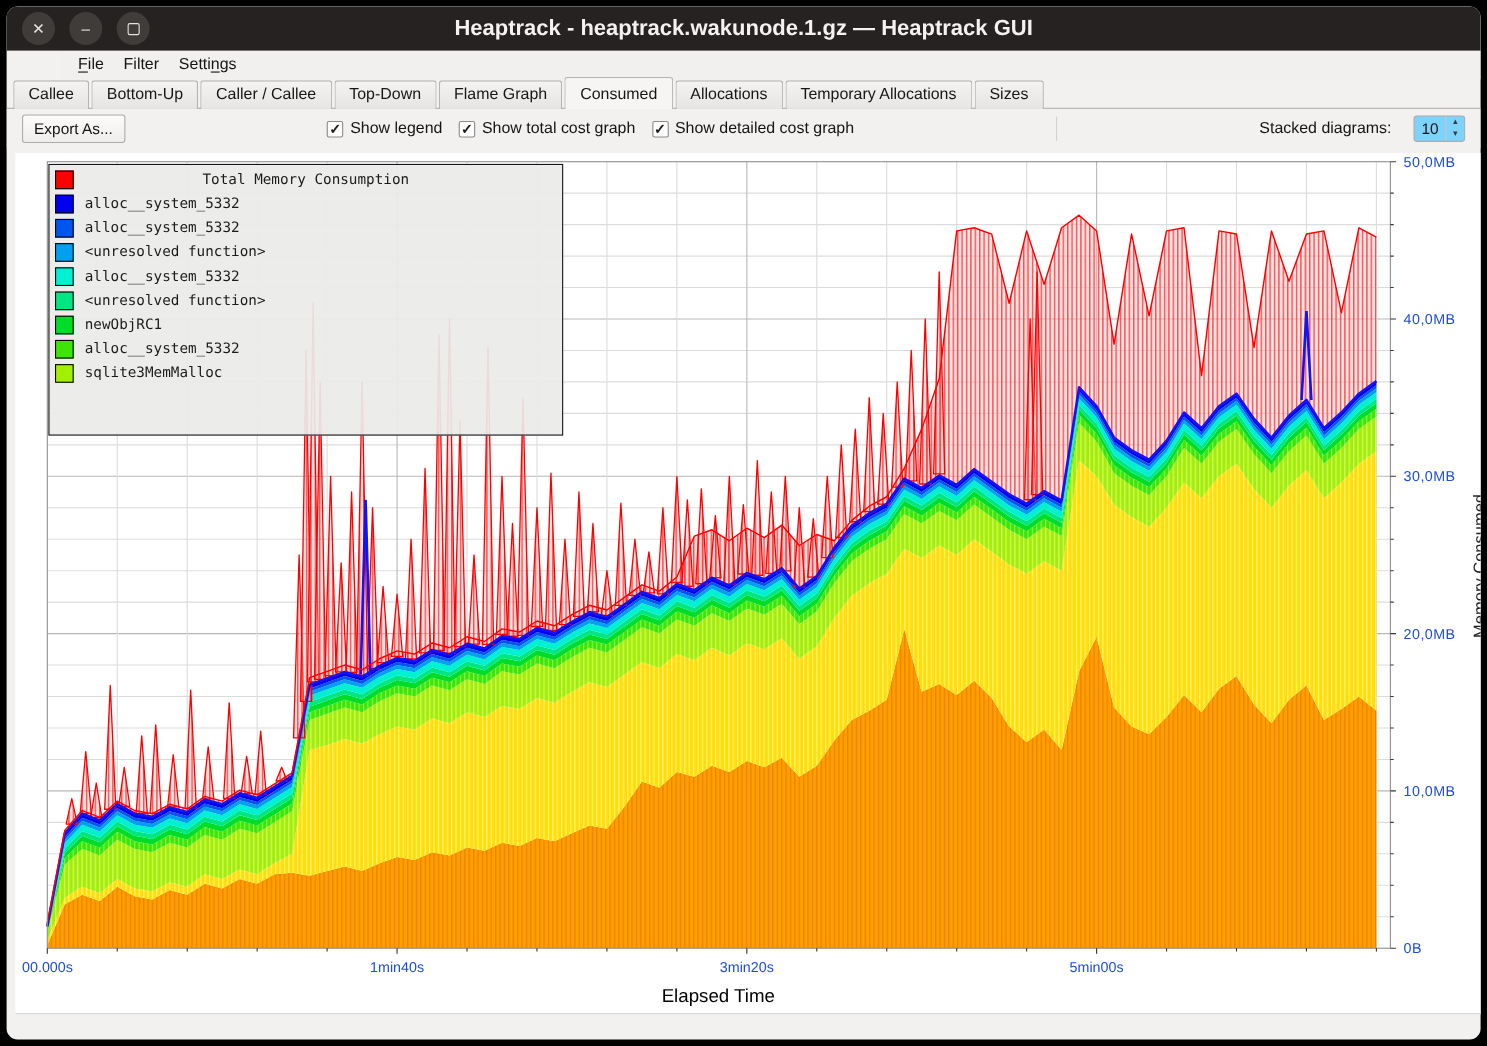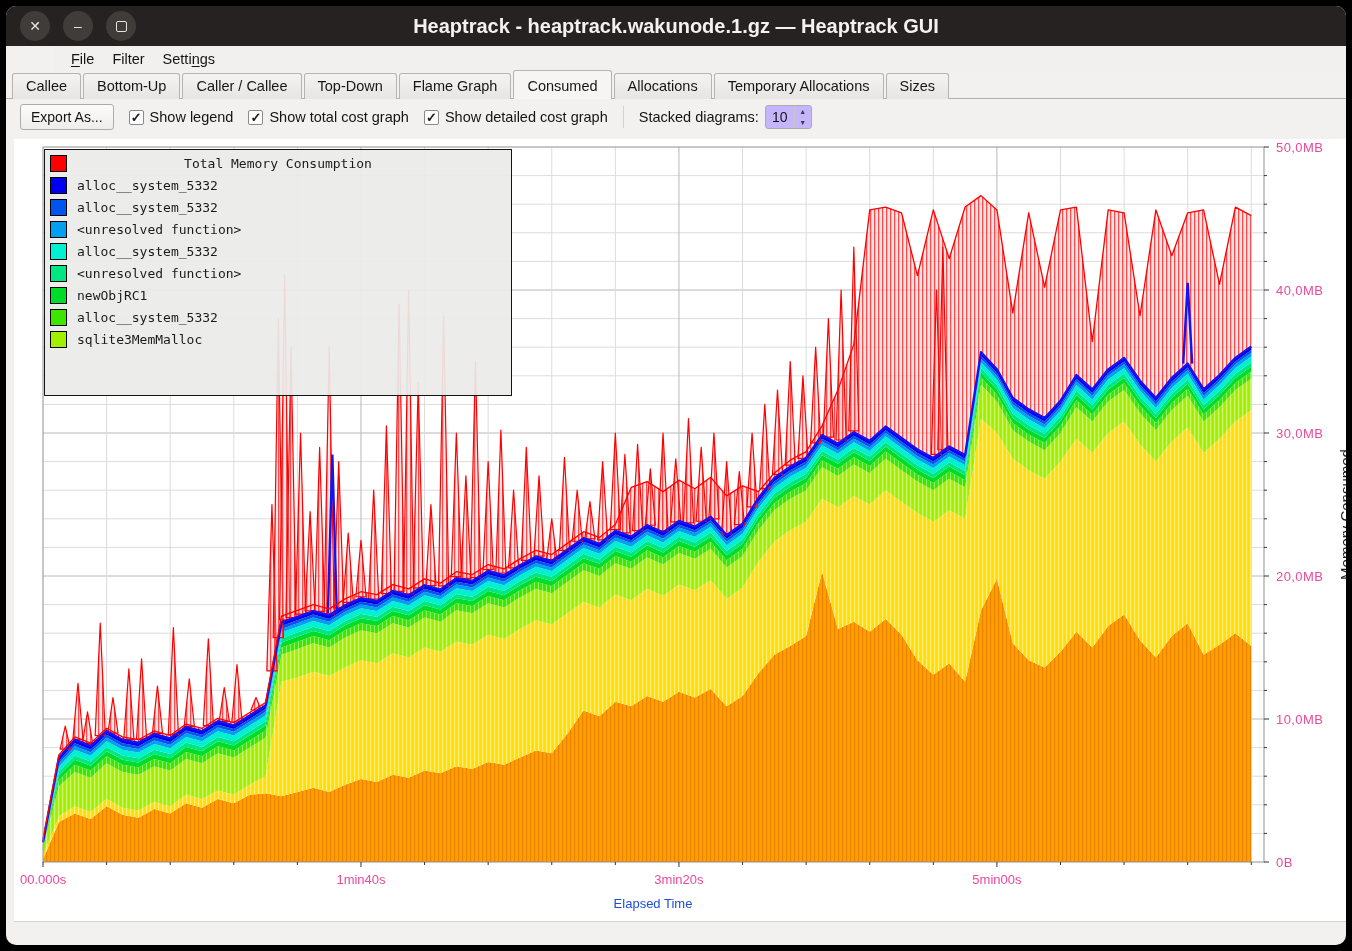--- a/index.html
+++ b/index.html
@@ -27,56 +27,56 @@
   
   #tabbar { position:relative; height:27px; padding-left:6px; display:flex; align-items:flex-end; }
   #tabbar::after { content:""; position:absolute; left:0; right:0; bottom:0; height:1px; background:#b3b1af; }
   .tab {
     position:relative; font-size:14.5px; color:#161616; padding:4px 13px 5px;
     border:1px solid #b6b4b2; border-bottom:none; border-radius:3px 3px 0 0;
     background:linear-gradient(#f4f3f2,#e7e5e3); margin-right:2px; white-space:nowrap; z-index:1;
   }
   .tab.active { background:#f6f5f4; padding-top:7px; z-index:3; }
   
-  #toolbar { height:36px; display:flex; align-items:center; gap:15px; padding:0 14px; background:#f2f1ef; }
+  #toolbar { height:36px; display:flex; align-items:center; gap:15px; padding:0 14px; background:#f2f1ef;justify-content:space-between; }
   #export-btn {
     font-size:14px; color:#141414; padding:4px 10px; border:1px solid #aeacaa; border-radius:3px;
     background:linear-gradient(#fcfbfa,#eeedeb);
   }
   .cb-group { display:flex; align-items:center; gap:6px; font-size:14.5px; color:#141414; }
   .cb-box {
     width:15px; height:15px; background:#fdfdfd; border:1px solid #8d8b89; border-radius:2px;
     display:flex; align-items:center; justify-content:center; font-size:13px; font-weight:bold; color:#1c1c1c;
   }
   .tb-sep { width:1px; height:22px; background:#d4d2d0; }
-  #stacked-group { display:flex; align-items:center; gap:6px; font-size:14.5px; color:#141414; }
-  #spinbox { display:flex; border:1px solid #aeacaa; border-radius:3px; background:#c4b5fd; height:24px; }
+  #stacked-group { display:flex; align-items:center; gap:20px; font-size:14.5px; color:#141414; }
+  #spinbox { display:flex; border:1px solid #aeacaa; border-radius:3px; background:#7dd3fc; height:24px; }
   #spin-value { width:28px; display:flex; align-items:center; justify-content:center; font-size:14px; }
   #spin-arrows { display:flex; flex-direction:column; border-left:1px solid #c9c7c5; }
   .spin-btn { flex:1; width:16px; display:flex; align-items:center; justify-content:center; font-size:7px; color:#3c3c3c; }
   
   #chart-widget { position:absolute; left:8px; top:133px; width:1336px; height:783px; background:#ffffff; }
   #plot-svg { position:absolute; left:0; top:0; }
   #legend {
     position:absolute; left:30px; top:10px; width:468px; height:247px;
     background:rgba(235,235,234,0.93); border:1px solid #151515; padding:2px 0;
     font-family:"DejaVu Sans Mono", monospace; font-size:13px; color:#1b1b1b;
   }
   .lg-row { height:22px; display:flex; align-items:center; }
   .lg-swatch { width:17px; height:17px; border:1px solid #000; margin:0 10px 0 5px; flex:0 0 auto; }
   .lg-title { flex:1; text-align:center; margin-right:32px; }
-  .ax-label { position:absolute; font-size:13px; color:#ec4899; white-space:nowrap; }
+  .ax-label { position:absolute; font-size:13px; color:#1d4ed8; white-space:nowrap; }
   .y-tick-label { transform:translateY(-50%); letter-spacing:0.4px; }
   .x-tick-label { transform:translateX(-50%); }
   .x-tick-label.first { transform:none; }
   #ylabel {
     position:absolute; right:4px; top:367px; font-size:15px; color:#1d1d1d;
     transform:rotate(-90deg) translateX(50%); transform-origin:right center; white-space:nowrap;
   }
-  #xlabel { position:absolute; top:757px; left:639px; transform:translateX(-50%); font-size:13px; color:#1d4ed8; }
+  #xlabel { position:absolute; top:757px; left:639px; transform:translateX(-50%); font-size:17px; color:#000000; }
   #chart-bottom-line { position:absolute; left:0; right:0; top:782px; height:1px; background:#d7d5d3; }
 </style>
 </head>
 <body>
 
 <div id="window">
 
   <div id="titlebar">
     <div id="win-controls">
       <div class="win-btn">✕</div>

